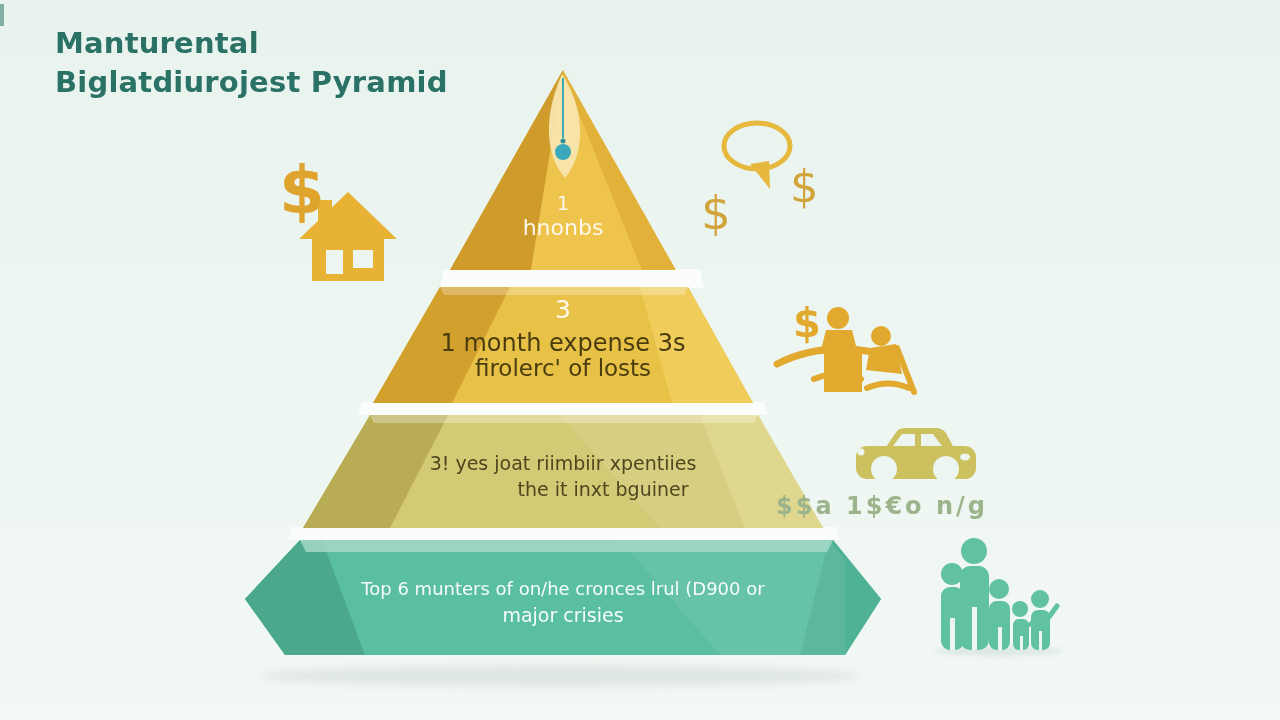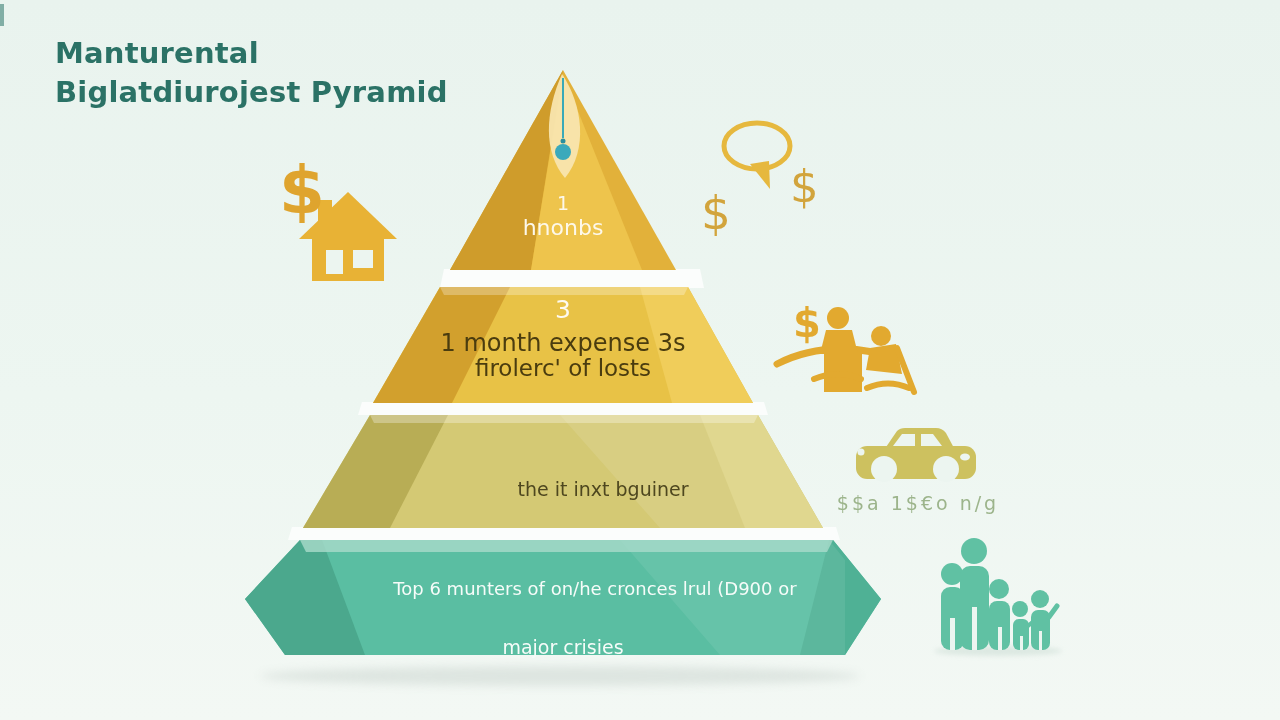--- a/index.html
+++ b/index.html
@@ -2,39 +2,39 @@
 <html><head>
 <meta charset="utf-8">
 <style>
   html,body{margin:0;padding:0;}
   .stage{
     position:relative;width:1280px;height:720px;overflow:hidden;
     background:linear-gradient(180deg,#e9f3ee 0%,#edf6f1 55%,#f3f8f4 100%);
     font-family:"DejaVu Sans",sans-serif;
   }
   .edge-mark{position:absolute;left:0;top:4px;width:4px;height:22px;background:rgba(44,117,105,.55);}
-  .title{position:absolute;left:55px;top:34px;font-size:29px;font-weight:700;color:#2b7266;line-height:39px;letter-spacing:.2px;}
+  .title{position:absolute;left:55px;top:24px;font-size:29px;font-weight:700;color:#2b7266;line-height:39px;letter-spacing:.2px;}
   svg{position:absolute;left:0;top:0;}
   .tx{position:absolute;left:563px;transform:translateX(-50%);white-space:nowrap;text-align:center;}
   .t1-badge{top:192px;font-size:19px;color:#fdf8ea;}
   .t1-l1{top:215px;font-size:22px;color:#fdf8ea;text-align:right;}
   .t2-badge{top:295px;font-size:25px;color:rgba(255,255,255,.92);}
   .t2-l1{top:329px;font-size:24px;color:#4a3c0f;}
   .t2-l2{top:355px;font-size:23px;color:#4a3c0f;}
   .t3-l1{top:452px;font-size:19px;color:#4e471f;}
   .t3-l2{top:478px;font-size:19px;color:#4e471f;margin-left:40px;}
-  .t4-l1{top:578px;font-size:18px;color:#f6fcf9;margin-left:32px;}
-  .t4-l2{top:604px;font-size:19px;color:#f6fcf9;margin-top:32px;}
+  .t4-l1{top:578px;font-size:18px;color:#f6fcf9;}
+  .t4-l2{top:604px;font-size:19px;color:#f6fcf9;}
   .dollar{position:absolute;color:#dba73a;line-height:1;font-weight:600;}
   .d-large{left:279px;top:158px;font-size:66px;color:#dfa42e;}
   .d-sl{left:701px;top:189px;font-size:47px;font-weight:400;color:#d2a43c;}
   .d-sr{left:790px;top:164px;font-size:45px;font-weight:400;color:#d2a43c;}
   .d-mid{left:793px;top:303px;font-size:40px;font-weight:700;color:#e2a92f;}
-  .car-caption{position:absolute;left:918px;top:492px;transform:translateX(-50%);
-    font-size:19px;letter-spacing:3px;color:#9cb48b;font-weight:400;white-space:nowrap;}
+  .car-caption{position:absolute;left:882px;top:492px;transform:translateX(-50%);
+    font-size:24px;letter-spacing:3px;color:#9cb48b;font-weight:700;white-space:nowrap;}
 </style>
 </head>
 <body>
 
 <div class="stage">
 
   <div class="edge-mark"></div>
 
   <div class="title">
     <div>Manturental</div>
@@ -163,20 +163,21 @@
   <span class="dollar d-sr">$</span>
   <span class="dollar d-mid">$</span>
 
   <div class="tx t1-badge">1</div>
   <div class="tx t1-l1">hnonbs</div>
 
   <div class="tx t2-badge">3</div>
   <div class="tx t2-l1">1 month expense 3s</div>
   <div class="tx t2-l2">firolerc' of losts</div>
 
+  <div class="tx t3-l1">3! yes joat riimbiir xpentiies</div>
   <div class="tx t3-l2">the it inxt bguiner</div>
 
   <div class="tx t4-l1">Top 6 munters of on/he cronces lrul (D900 or</div>
   <div class="tx t4-l2">major crisies</div>
 
   <div class="car-caption">$$a 1$€o n/g</div>
 
 </div>
 
 </body></html>

